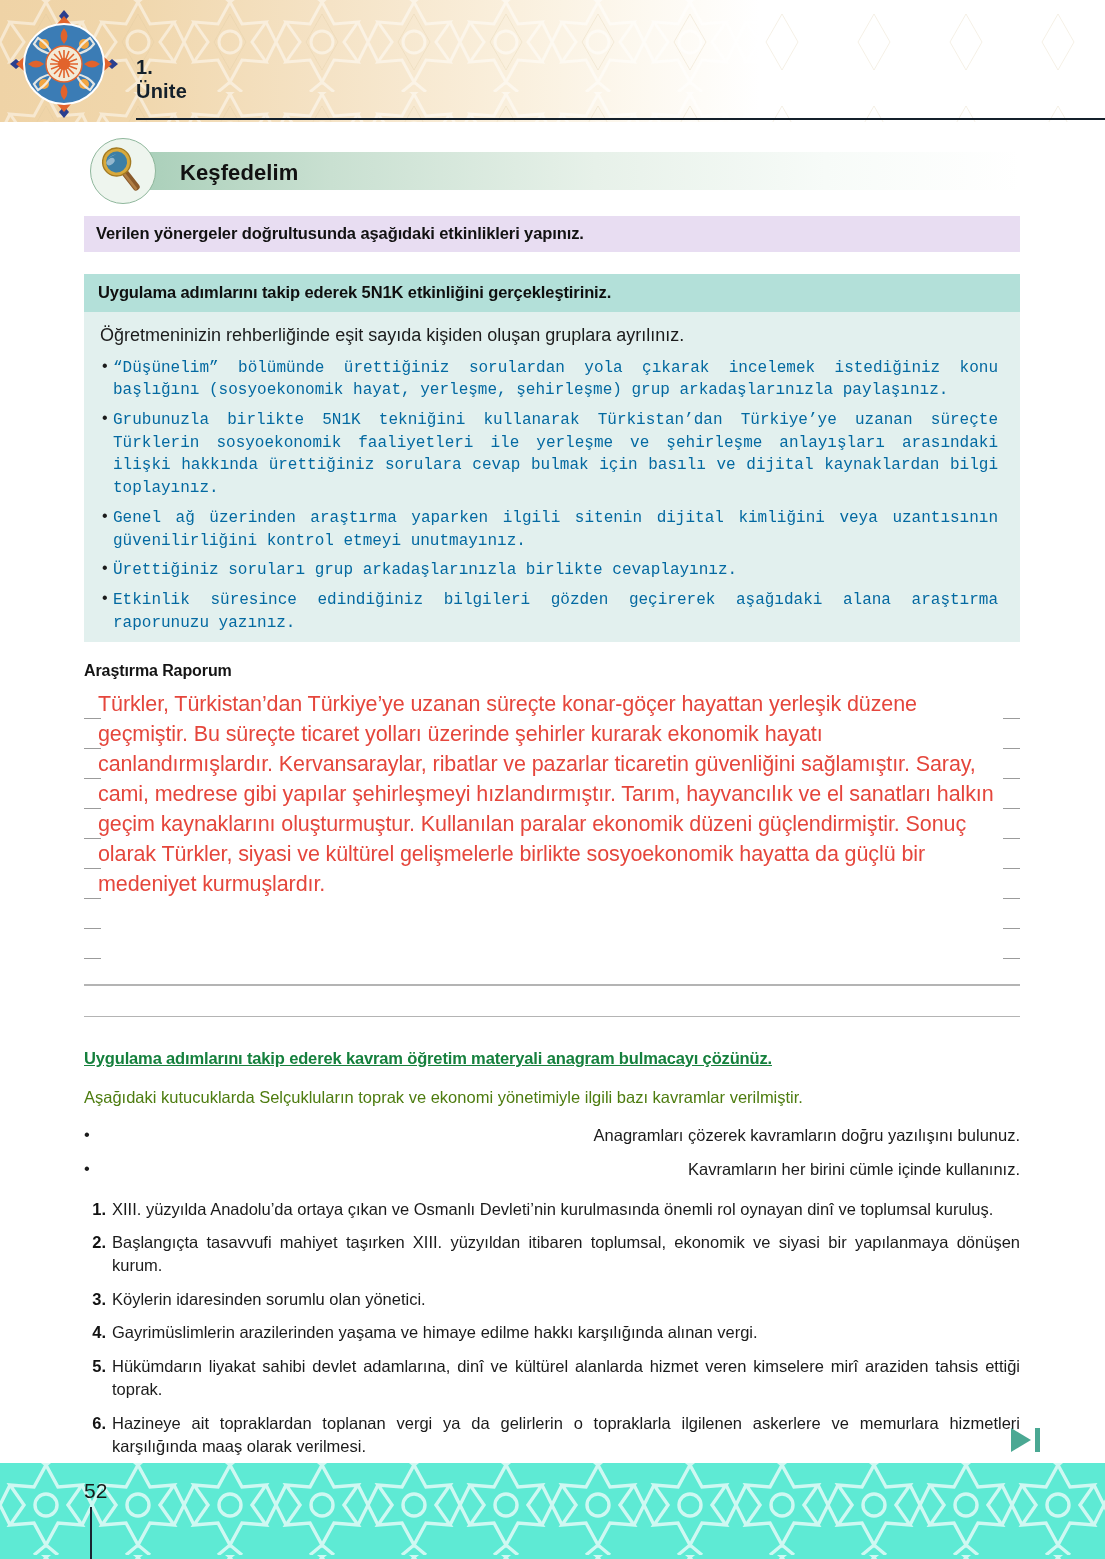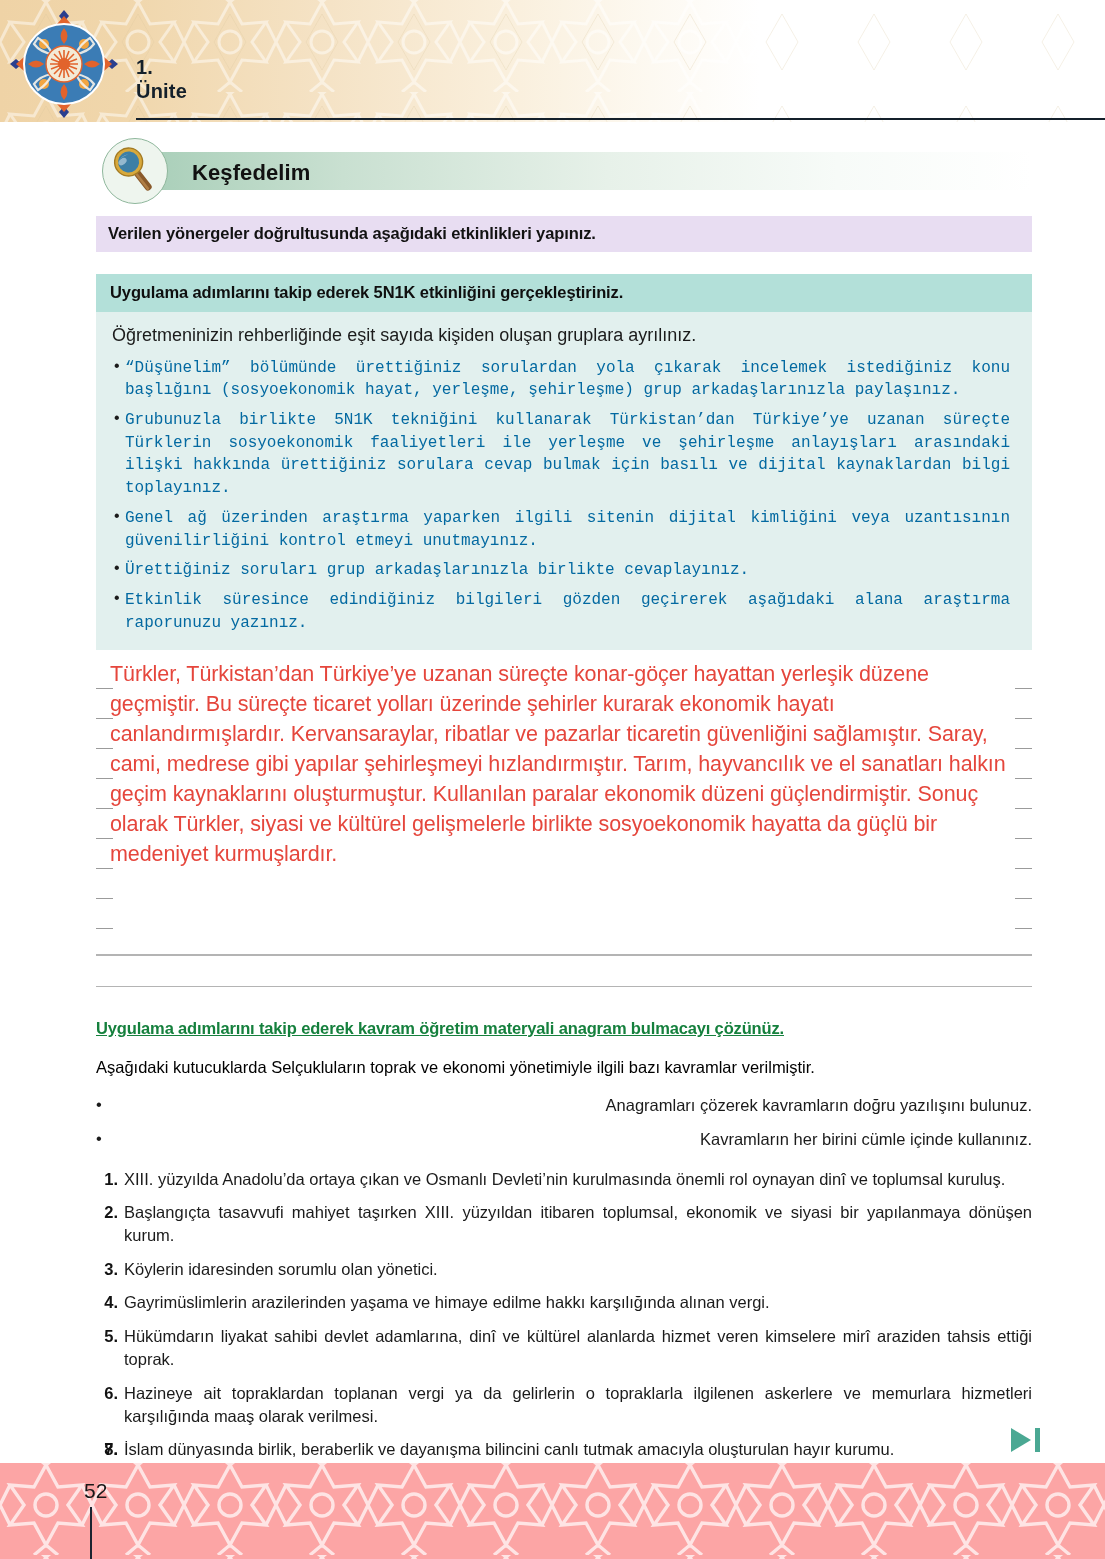--- a/index.html
+++ b/index.html
@@ -54,21 +54,21 @@
   
   .page {
     position: absolute;
     left: 0; top: 122px;
     width: 1105px;
     height: 1437px;
   }
 
   .content {
     position: absolute;
-    left: 96px; top: 0;
+    left: 84px; top: 0;
     width: 936px;
   }
 
   
   .section-head {
     position: relative;
     height: 64px;
     margin-top: 14px;
   }
   .section-bar {
@@ -104,21 +104,21 @@
     font-weight: 700;
     color: #121212;
     margin-top: 16px;
     letter-spacing: -.1px;
   }
 
   
   .activity-box {
     margin-top: 22px;
     background: #e2f0ee;
-    padding-bottom: 16px;
+    padding-bottom: 8px;
   }
   .activity-head {
     background: #b3e0d9;
     padding: 9px 14px 10px 14px;
     font-size: 16.5px;
     font-weight: 700;
     color: #0f0f0f;
     letter-spacing: -.1px;
   }
   .activity-intro {
@@ -205,21 +205,21 @@
     font-size: 16.5px;
     font-weight: 700;
     color: #15803d;
     letter-spacing: -.15px;
     text-decoration: underline;
   }
   .anagram-intro {
     margin-top: 18px;
     font-size: 16.5px;
     line-height: 1.45;
-    color: #000000;
+    color: #4d7c0f;
   }
   .anagram-bullets {
     list-style: none;
     margin: 14px 0 0 0;
     padding: 0;
     text-align: right;
   }
   .anagram-bullets li {
     position: relative;
     padding-left: 14px;
@@ -263,21 +263,21 @@
     right: 58px; bottom: 104px;
     width: 40px; height: 30px;
   }
 
   
   .footer {
     position: absolute;
     left: 0; bottom: 0;
     width: 1105px;
     height: 96px;
-    background: #fca5a5;
+    background: #5eead4;
     overflow: hidden;
   }
   .footer-pattern { position: absolute; inset: 0; opacity: .7; }
   .footer-pattern svg { display: block; width: 100%; height: 100%; }
   .page-number {
     position: absolute;
     left: 84px; top: 16px;
     font-size: 21px;
     color: #181818;
   }
@@ -394,20 +394,21 @@
       <div class="activity-intro">Öğretmeninizin rehberliğinde eşit sayıda kişiden oluşan gruplara ayrılınız.</div>
       <ul class="activity-list">
         <li>“Düşünelim” bölümünde ürettiğiniz sorulardan yola çıkarak incelemek istediğiniz konu başlığını (sosyoekonomik hayat, yerleşme, şehirleşme) grup arkadaşlarınızla paylaşınız.</li>
         <li>Grubunuzla birlikte 5N1K tekniğini kullanarak Türkistan’dan Türkiye’ye uzanan süreçte Türklerin sosyoekonomik faaliyetleri ile yerleşme ve şehirleşme anlayışları arasındaki ilişki hakkında ürettiğiniz sorulara cevap bulmak için basılı ve dijital kaynaklardan bilgi toplayınız.</li>
         <li>Genel ağ üzerinden araştırma yaparken ilgili sitenin dijital kimliğini veya uzantısının güvenilirliğini kontrol etmeyi unutmayınız.</li>
         <li>Ürettiğiniz soruları grup arkadaşlarınızla birlikte cevaplayınız.</li>
         <li>Etkinlik süresince edindiğiniz bilgileri gözden geçirerek aşağıdaki alana araştırma raporunuzu yazınız.</li>
       </ul>
     </div>
 
+    <div class="report-title">Araştırma Raporum</div>
 
     <div class="report-area">
       <div class="report-lines">
         <div class="rline">
             <span class="dash-l"></span>
             <span class="dash-r"></span>
           </div>
         <div class="rline">
             <span class="dash-l"></span>
             <span class="dash-r"></span>

